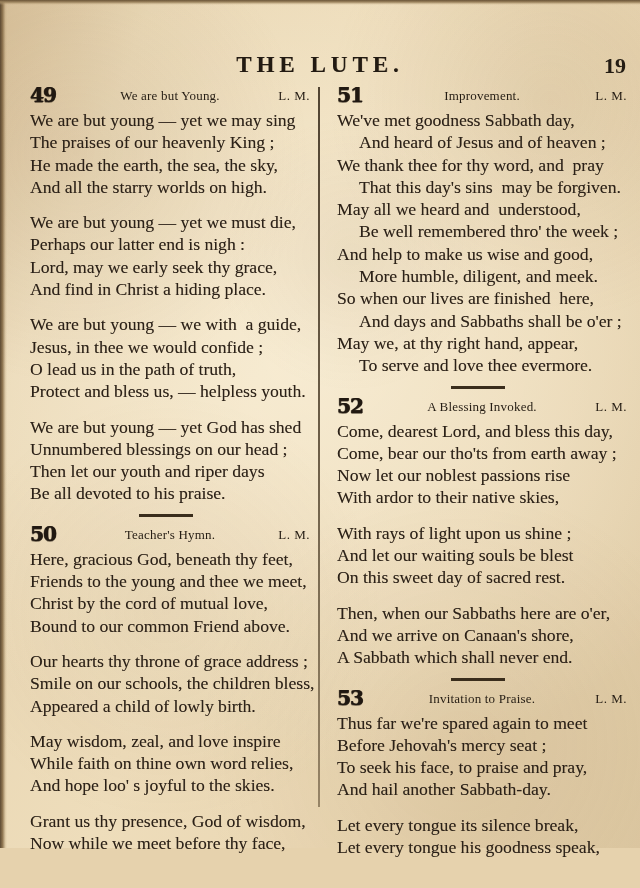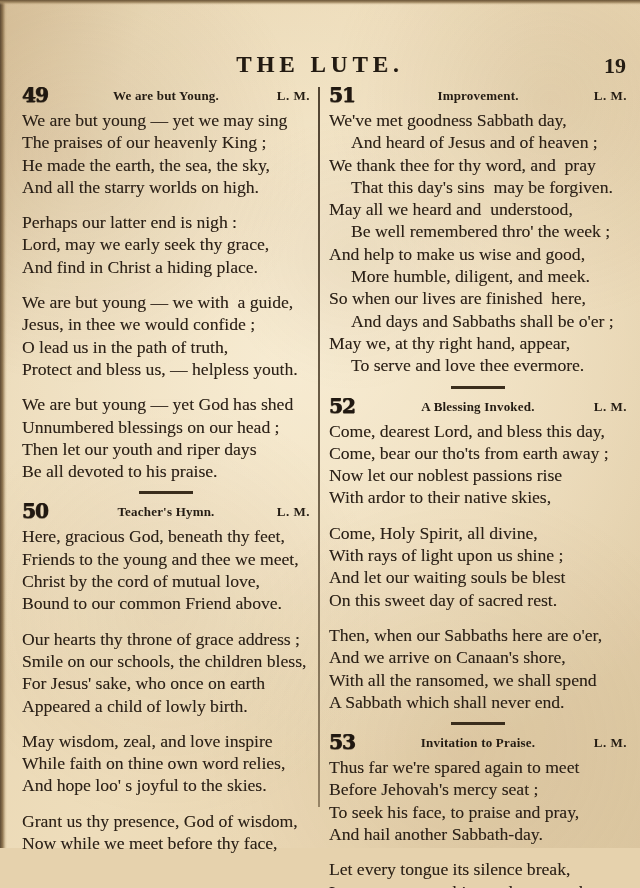--- a/index.html
+++ b/index.html
@@ -104,21 +104,21 @@
     position: absolute;
     left: 318px;
     top: 87px;
     width: 2px;
     height: 720px;
     background: linear-gradient(to bottom, rgba(55,42,26,0.86), rgba(70,55,34,0.78) 50%, rgba(85,68,44,0.55));
     z-index: 4;
   }
 
   
-  .hymn { margin-bottom: 2px; }
+  .hymn { margin-bottom: 2px; margin-left: 8px; }
 
   .hymn-head {
     position: relative;
     height: 22px;
     margin-bottom: 2px;
   }
   .hymn-num {
     position: absolute;
     left: 0;
     top: -2px;
@@ -131,30 +131,30 @@
        0.7px 0 0 rgba(35,26,16,0.85),
       -0.5px 0 0 rgba(35,26,16,0.55),
        0 0.6px 0 rgba(35,26,16,0.5);
   }
   .hymn-title {
     position: absolute;
     left: 0; right: 0;
     text-align: center;
     top: 3px;
     font-size: 13px;
-    font-weight: bold;
+    font-weight: normal;
     color: #241c13;
     letter-spacing: 0.2px;
   }
   .hymn-meter {
     position: absolute;
     right: 0;
     top: 3px;
     font-size: 13px;
-    font-weight: bold;
+    font-weight: normal;
     letter-spacing: 0.5px;
     color: #241c13;
   }
 
   .stanza {
     margin: 0 0 13px 0;
   }
   .stanza:last-child { margin-bottom: 0; }
   .stanza.tight { margin-bottom: 0; }
 
@@ -198,20 +198,21 @@
               <div class="hymn-title">We are but Young.</div>
               <div class="hymn-meter">L. M.</div>
             </div>
             <div class="stanza">
               <div class="line">We are but young — yet we may sing</div>
               <div class="line">The praises of our heavenly King ;</div>
               <div class="line">He made the earth, the sea, the sky,</div>
               <div class="line">And all the starry worlds on high.</div>
             </div>
             <div class="stanza">
+              <div class="line">We are but young — yet we must die,</div>
               <div class="line">Perhaps our latter end is nigh :</div>
               <div class="line">Lord, may we early seek thy grace,</div>
               <div class="line">And find in Christ a hiding place.</div>
             </div>
             <div class="stanza">
               <div class="line">We are but young — we with  a guide,</div>
               <div class="line">Jesus, in thee we would confide ;</div>
               <div class="line">O lead us in the path of truth,</div>
               <div class="line">Protect and bless us, — helpless youth.</div>
             </div>
@@ -231,21 +232,20 @@
             </div>
             <div class="stanza">
               <div class="line">Here, gracious God, beneath thy feet,</div>
               <div class="line">Friends to the young and thee we meet,</div>
               <div class="line">Christ by the cord of mutual love,</div>
               <div class="line">Bound to our common Friend above.</div>
             </div>
             <div class="stanza">
               <div class="line">Our hearts thy throne of grace address ;</div>
               <div class="line">Smile on our schools, the children bless,</div>
-              <div class="line">For Jesus' sake, who once on earth</div>
               <div class="line">Appeared a child of lowly birth.</div>
             </div>
             <div class="stanza">
               <div class="line">May wisdom, zeal, and love inspire</div>
               <div class="line">While faith on thine own word relies,</div>
               <div class="line">And hope loo' s joyful to the skies.</div>
             </div>
             <div class="stanza">
               <div class="line">Grant us thy presence, God of wisdom,</div>
               <div class="line">Now while we meet before thy face,</div>
@@ -285,29 +285,27 @@
               <div class="hymn-title">A Blessing Invoked.</div>
               <div class="hymn-meter">L. M.</div>
             </div>
             <div class="stanza">
               <div class="line">Come, dearest Lord, and bless this day,</div>
               <div class="line">Come, bear our tho'ts from earth away ;</div>
               <div class="line">Now let our noblest passions rise</div>
               <div class="line">With ardor to their native skies,</div>
             </div>
             <div class="stanza">
-              <div class="line">Come, Holy Spirit, all divine,</div>
               <div class="line">With rays of light upon us shine ;</div>
               <div class="line">And let our waiting souls be blest</div>
               <div class="line">On this sweet day of sacred rest.</div>
             </div>
             <div class="stanza">
               <div class="line">Then, when our Sabbaths here are o'er,</div>
               <div class="line">And we arrive on Canaan's shore,</div>
-              <div class="line">With all the ransomed, we shall spend</div>
               <div class="line">A Sabbath which shall never end.</div>
             </div>
           </div>
           <div class="rule-orn"></div>
           <div class="hymn">
             <div class="hymn-head">
               <div class="hymn-num">53</div>
               <div class="hymn-title">Invitation to Praise.</div>
               <div class="hymn-meter">L. M.</div>
             </div>

